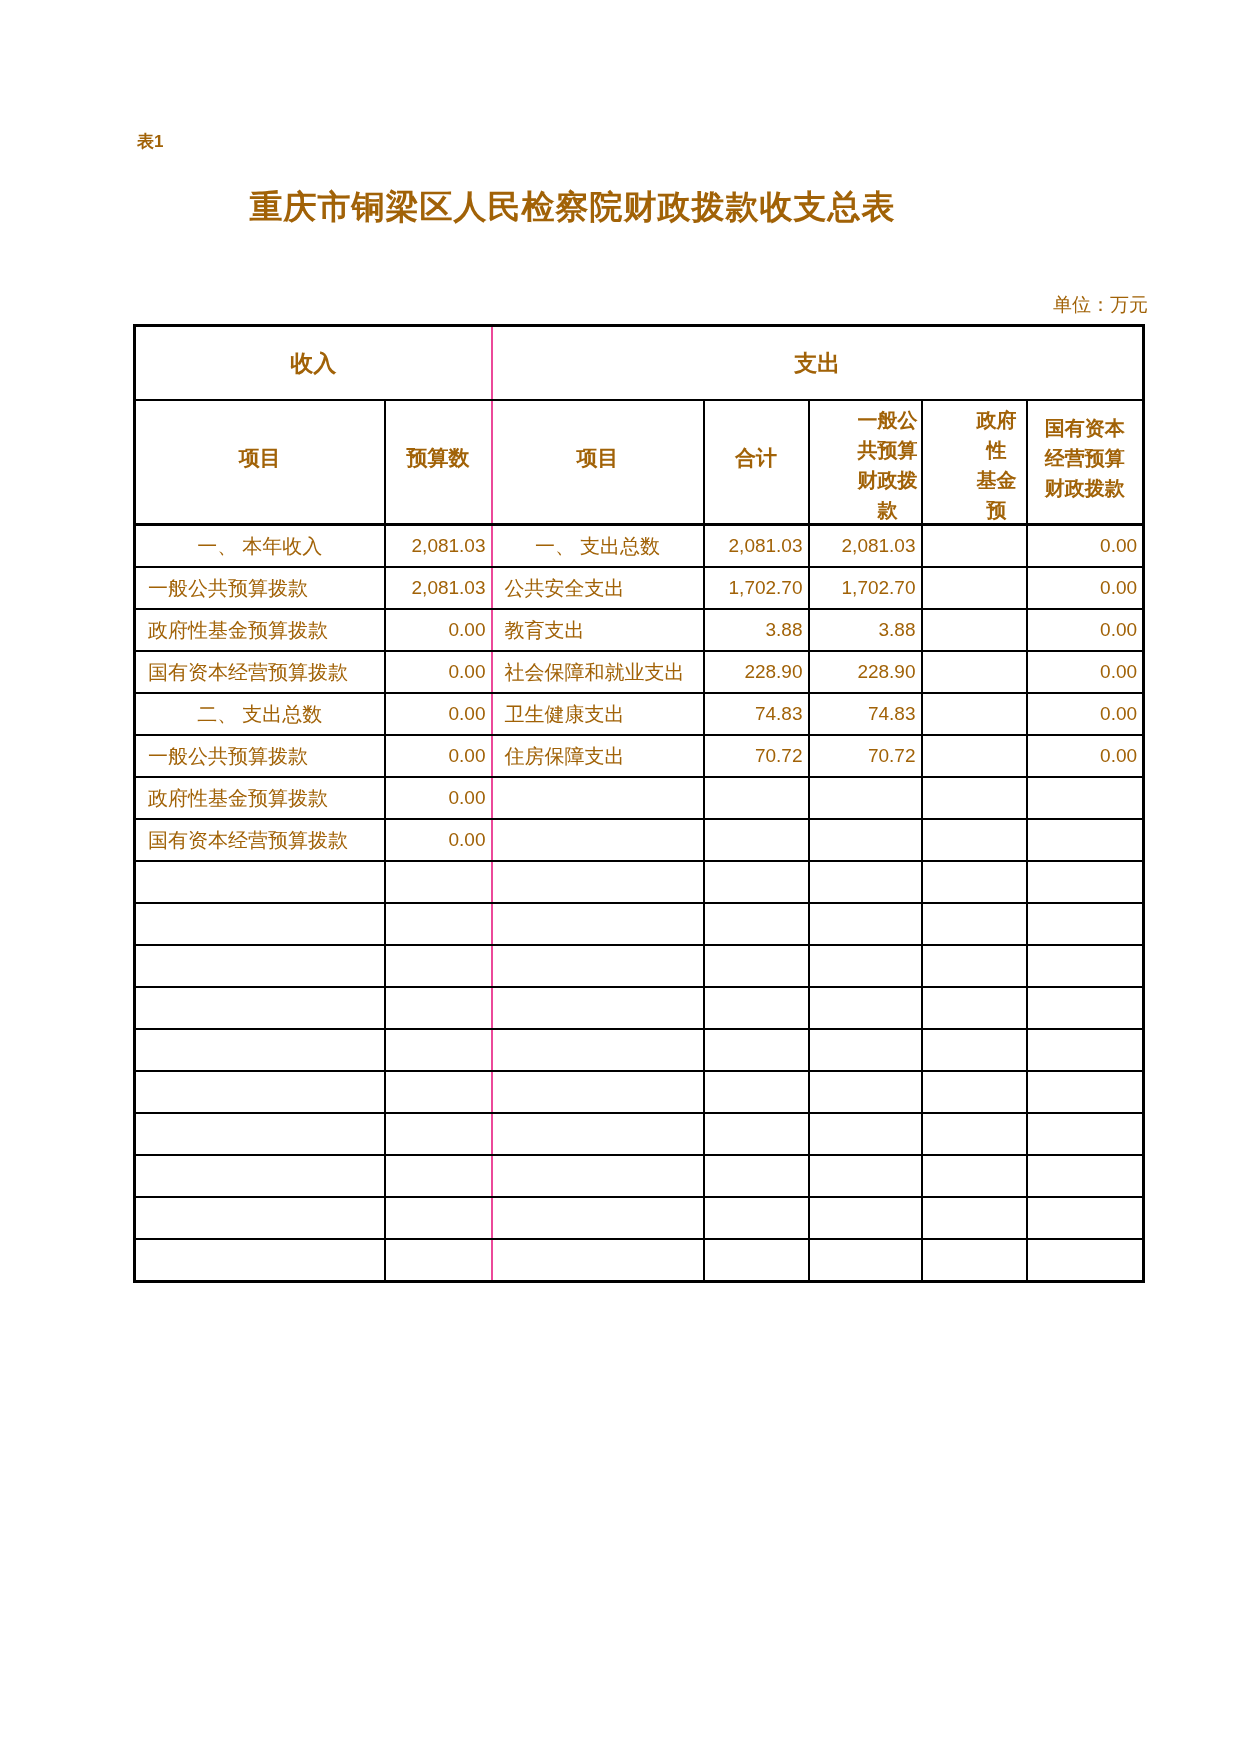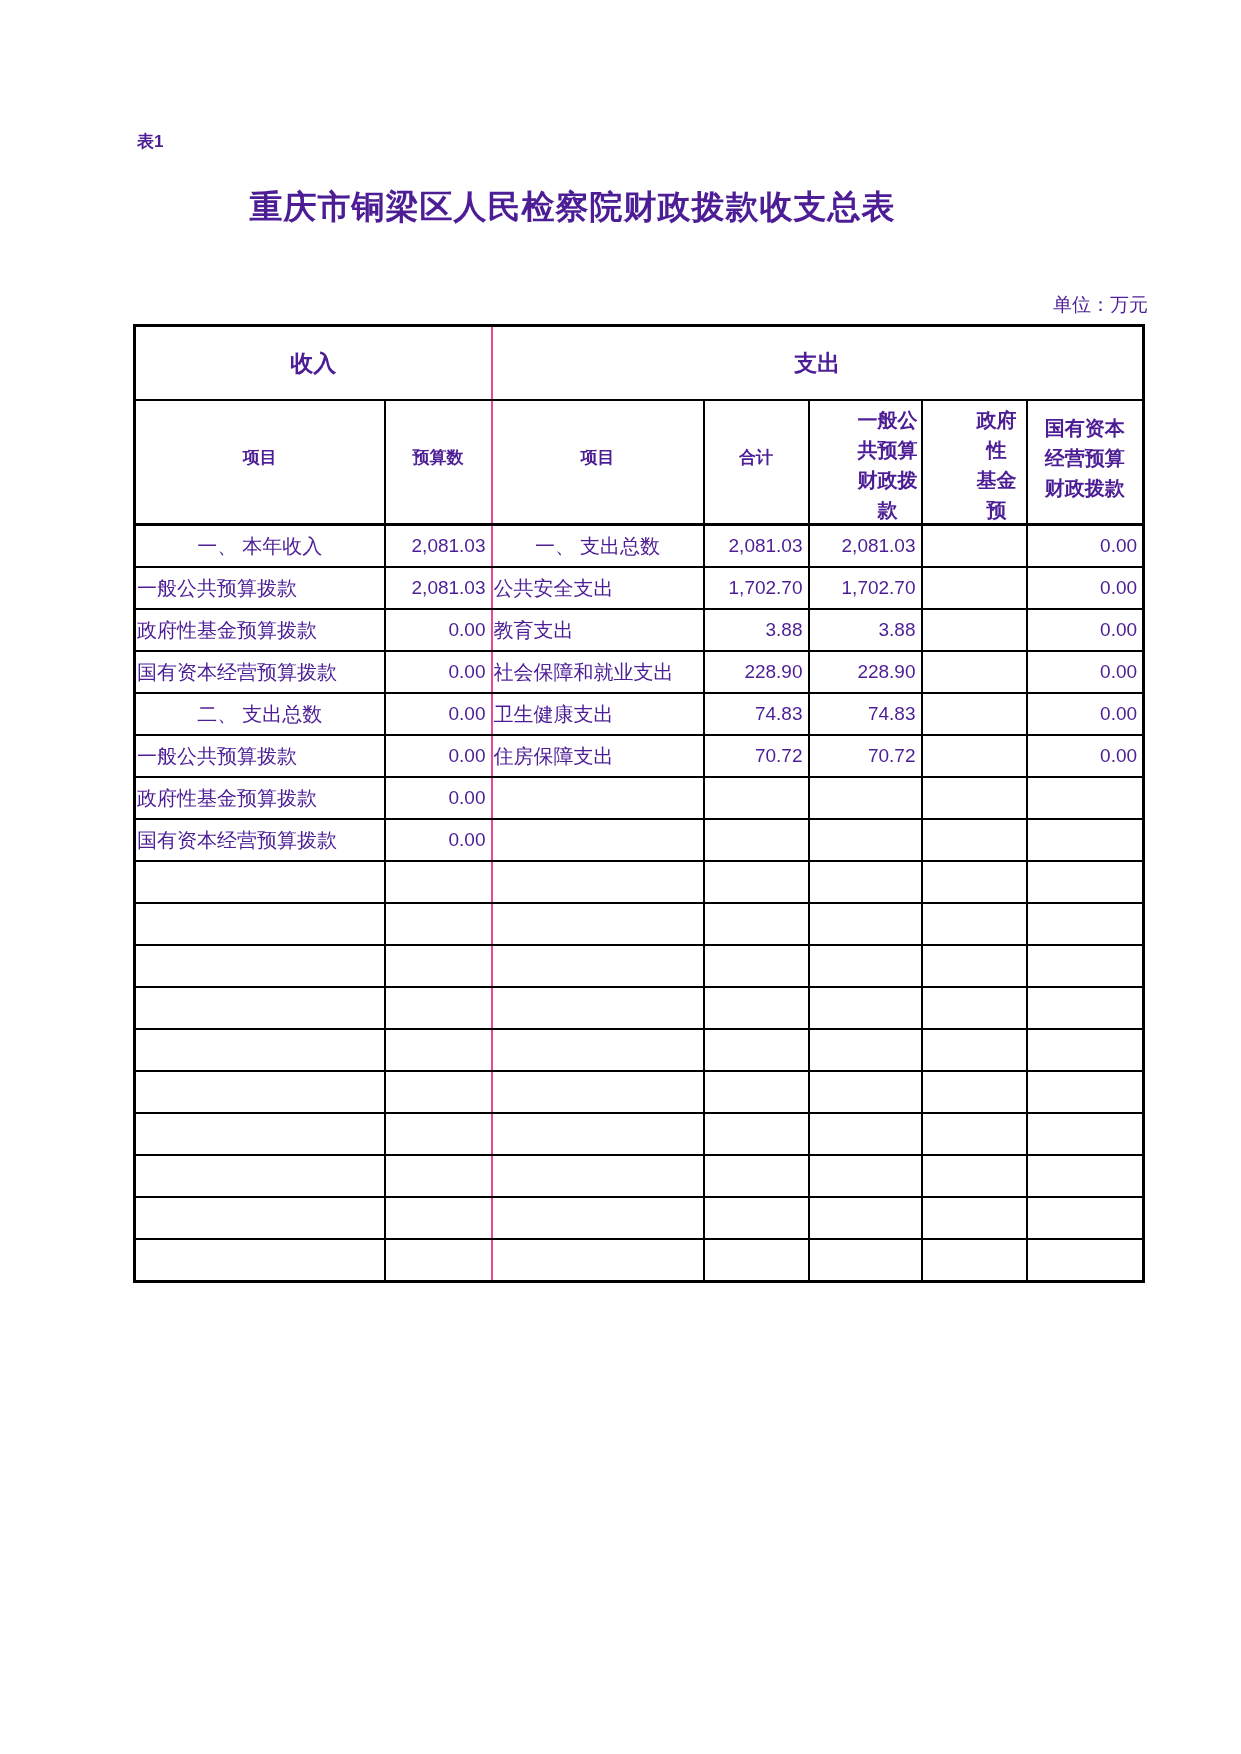--- a/index.html
+++ b/index.html
@@ -1,21 +1,21 @@
 <!DOCTYPE html>
 <html><head>
 <meta charset="utf-8">
 <style>
   html,body{margin:0;padding:0;background:#ffffff;}
   .sheet{
     position:relative;
     width:1241px;
     height:1754px;
     background:#ffffff;
-    color:#4c1d95;
+    color:#a16207;
     font-family:"Liberation Serif",serif;
     overflow:hidden;
   }
   .tlabel{
     position:absolute;left:137px;top:130px;
     font-size:17px;font-weight:bold;
     font-family:"Liberation Sans",sans-serif;
   }
   .title{
     position:absolute;left:0;top:185px;width:1145px;
@@ -42,29 +42,29 @@
   }
   tr.h2 th{
     height:122px;vertical-align:top;
     font-weight:bold;
     border-bottom:3px solid #000;
   }
   .hwrap{
     height:114px;
     display:flex;align-items:center;justify-content:center;
     text-align:center;white-space:pre-line;
-    font-size:17px;line-height:30px;
+    font-size:21px;line-height:30px;
   }
   .hwrap.top{align-items:flex-start;padding-top:4px;font-size:20px;margin-left:45px;}
   .hwrap.small{font-size:20px;}
   tbody td{
     height:40px;vertical-align:middle;
     font-size:20px;
   }
-  .c-item{text-align:left;padding-left:1px;}
+  .c-item{text-align:left;padding-left:12px;}
   .c-num{
     text-align:right;padding-right:5px;
     font-family:"Liberation Sans",sans-serif;
     font-size:19px;
   }
   .center{text-align:center;padding-left:0;}
   .divR{border-right:2px solid #ec4899;}
 </style>
 </head>
 <body>

